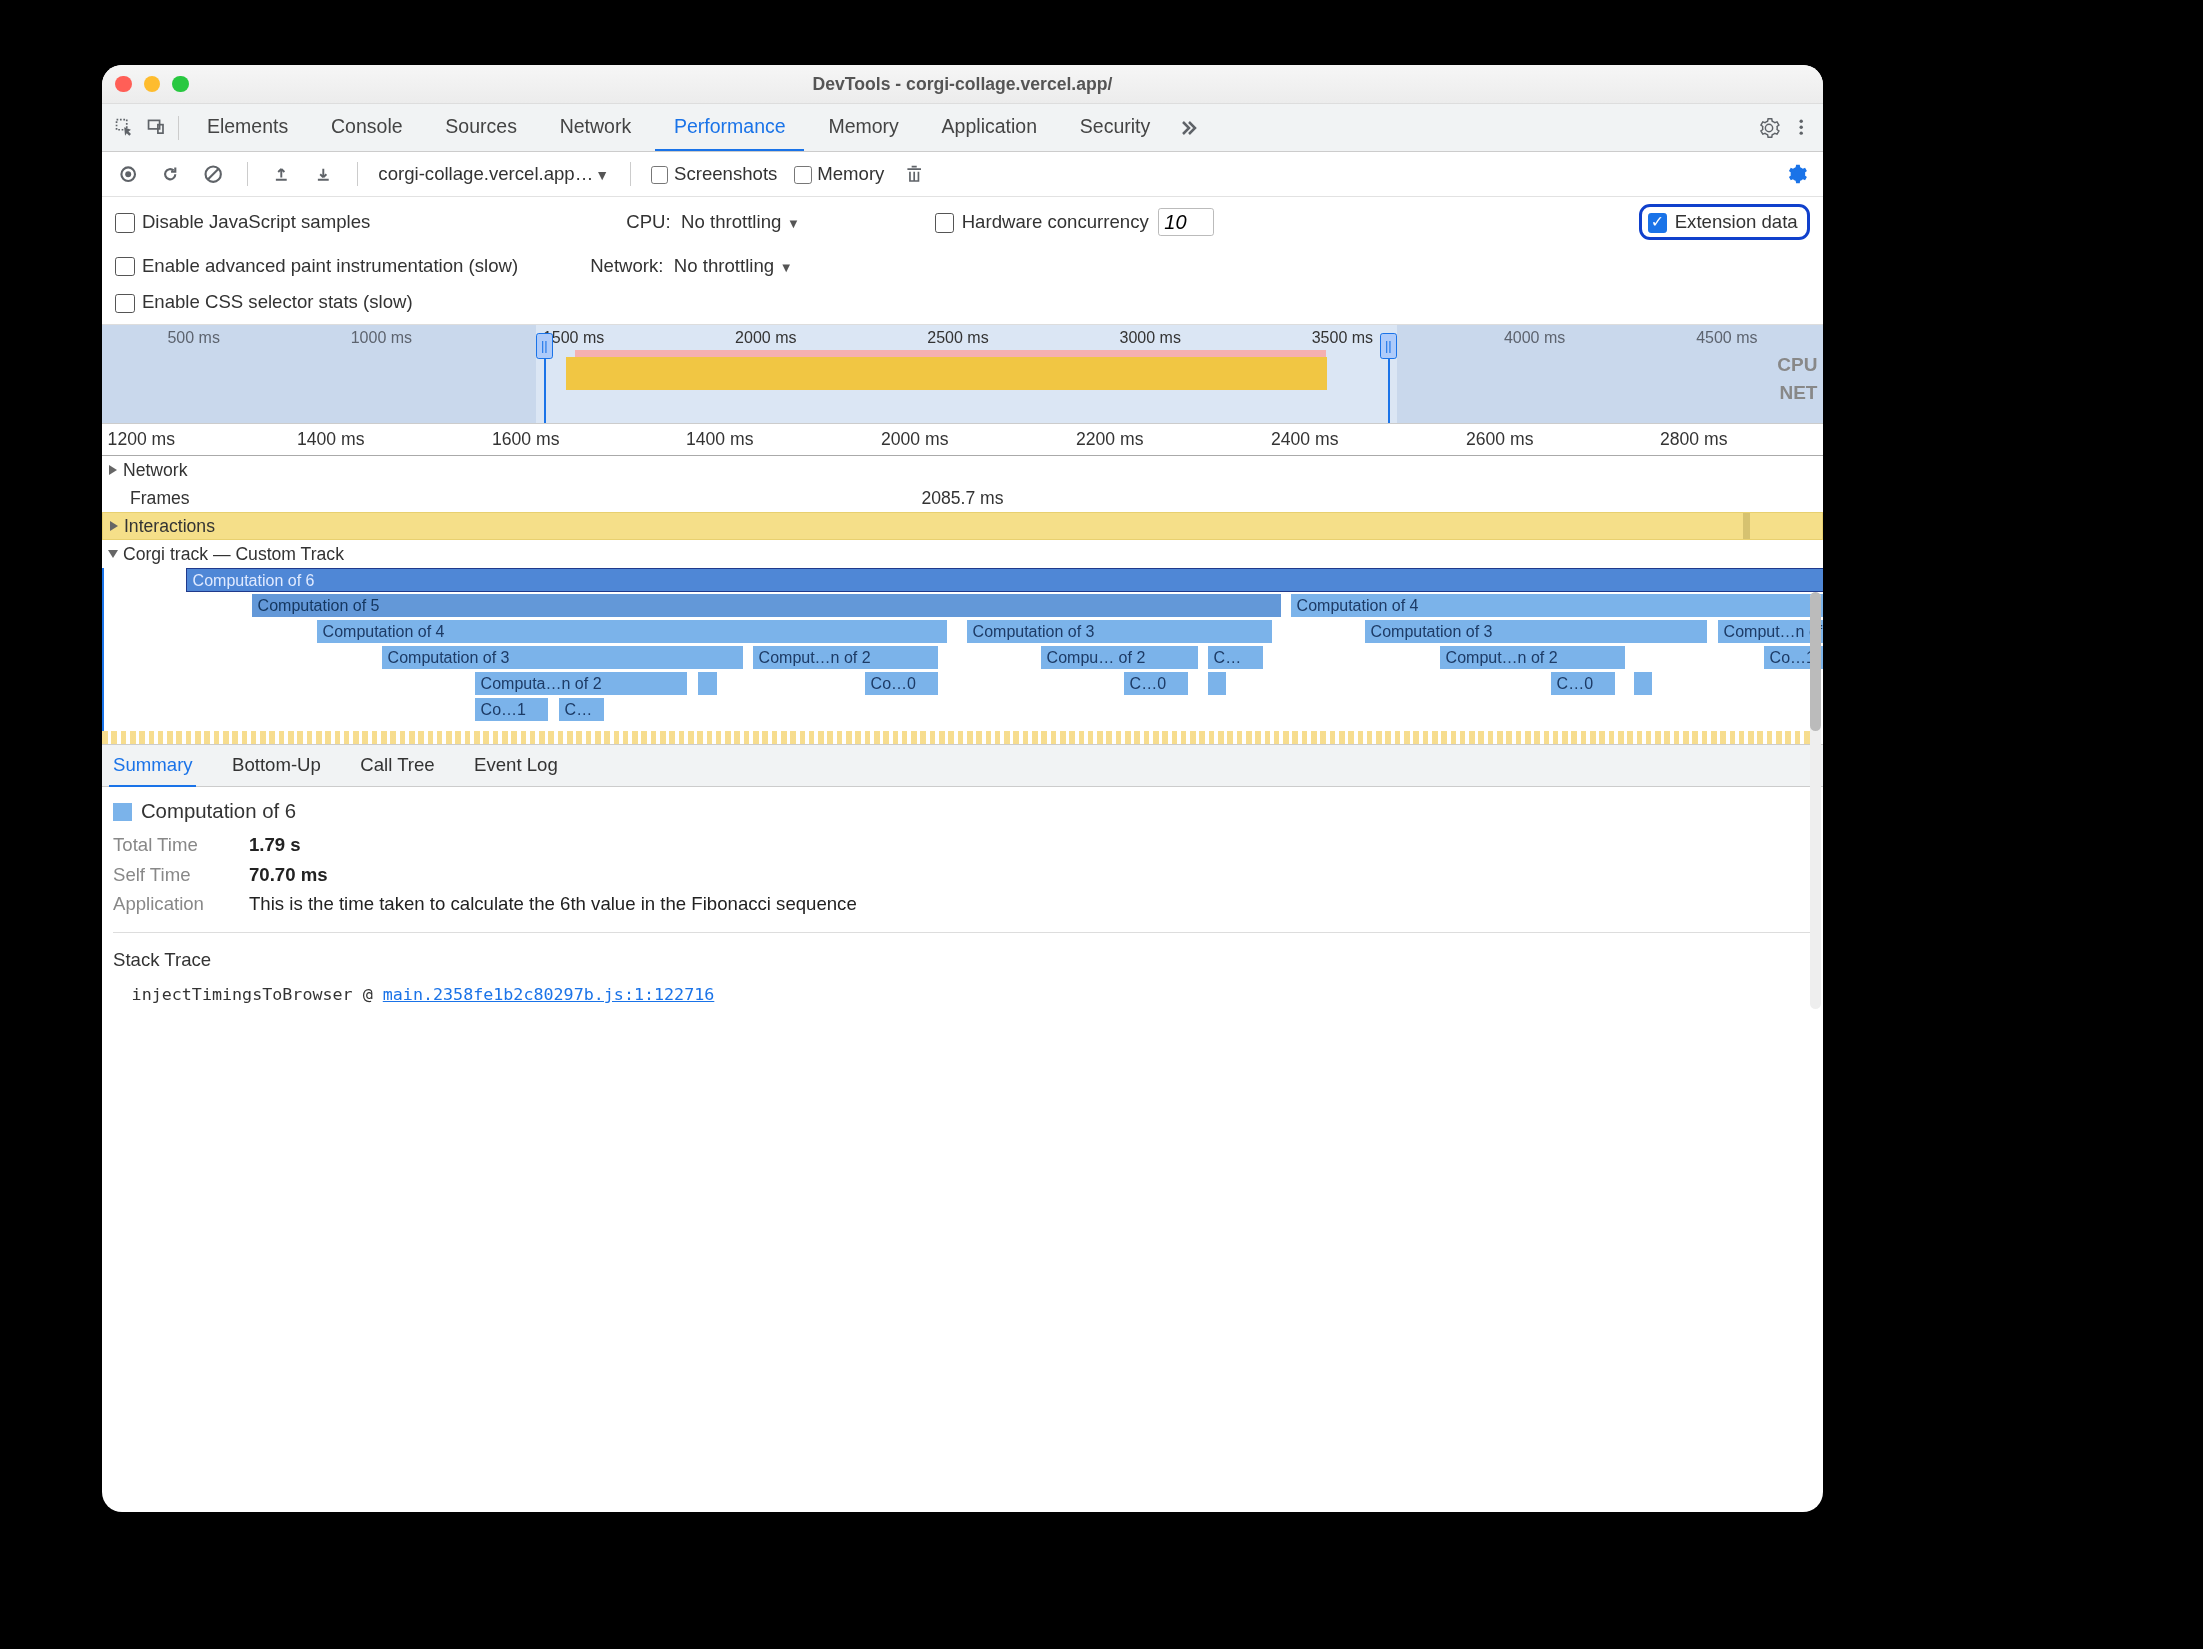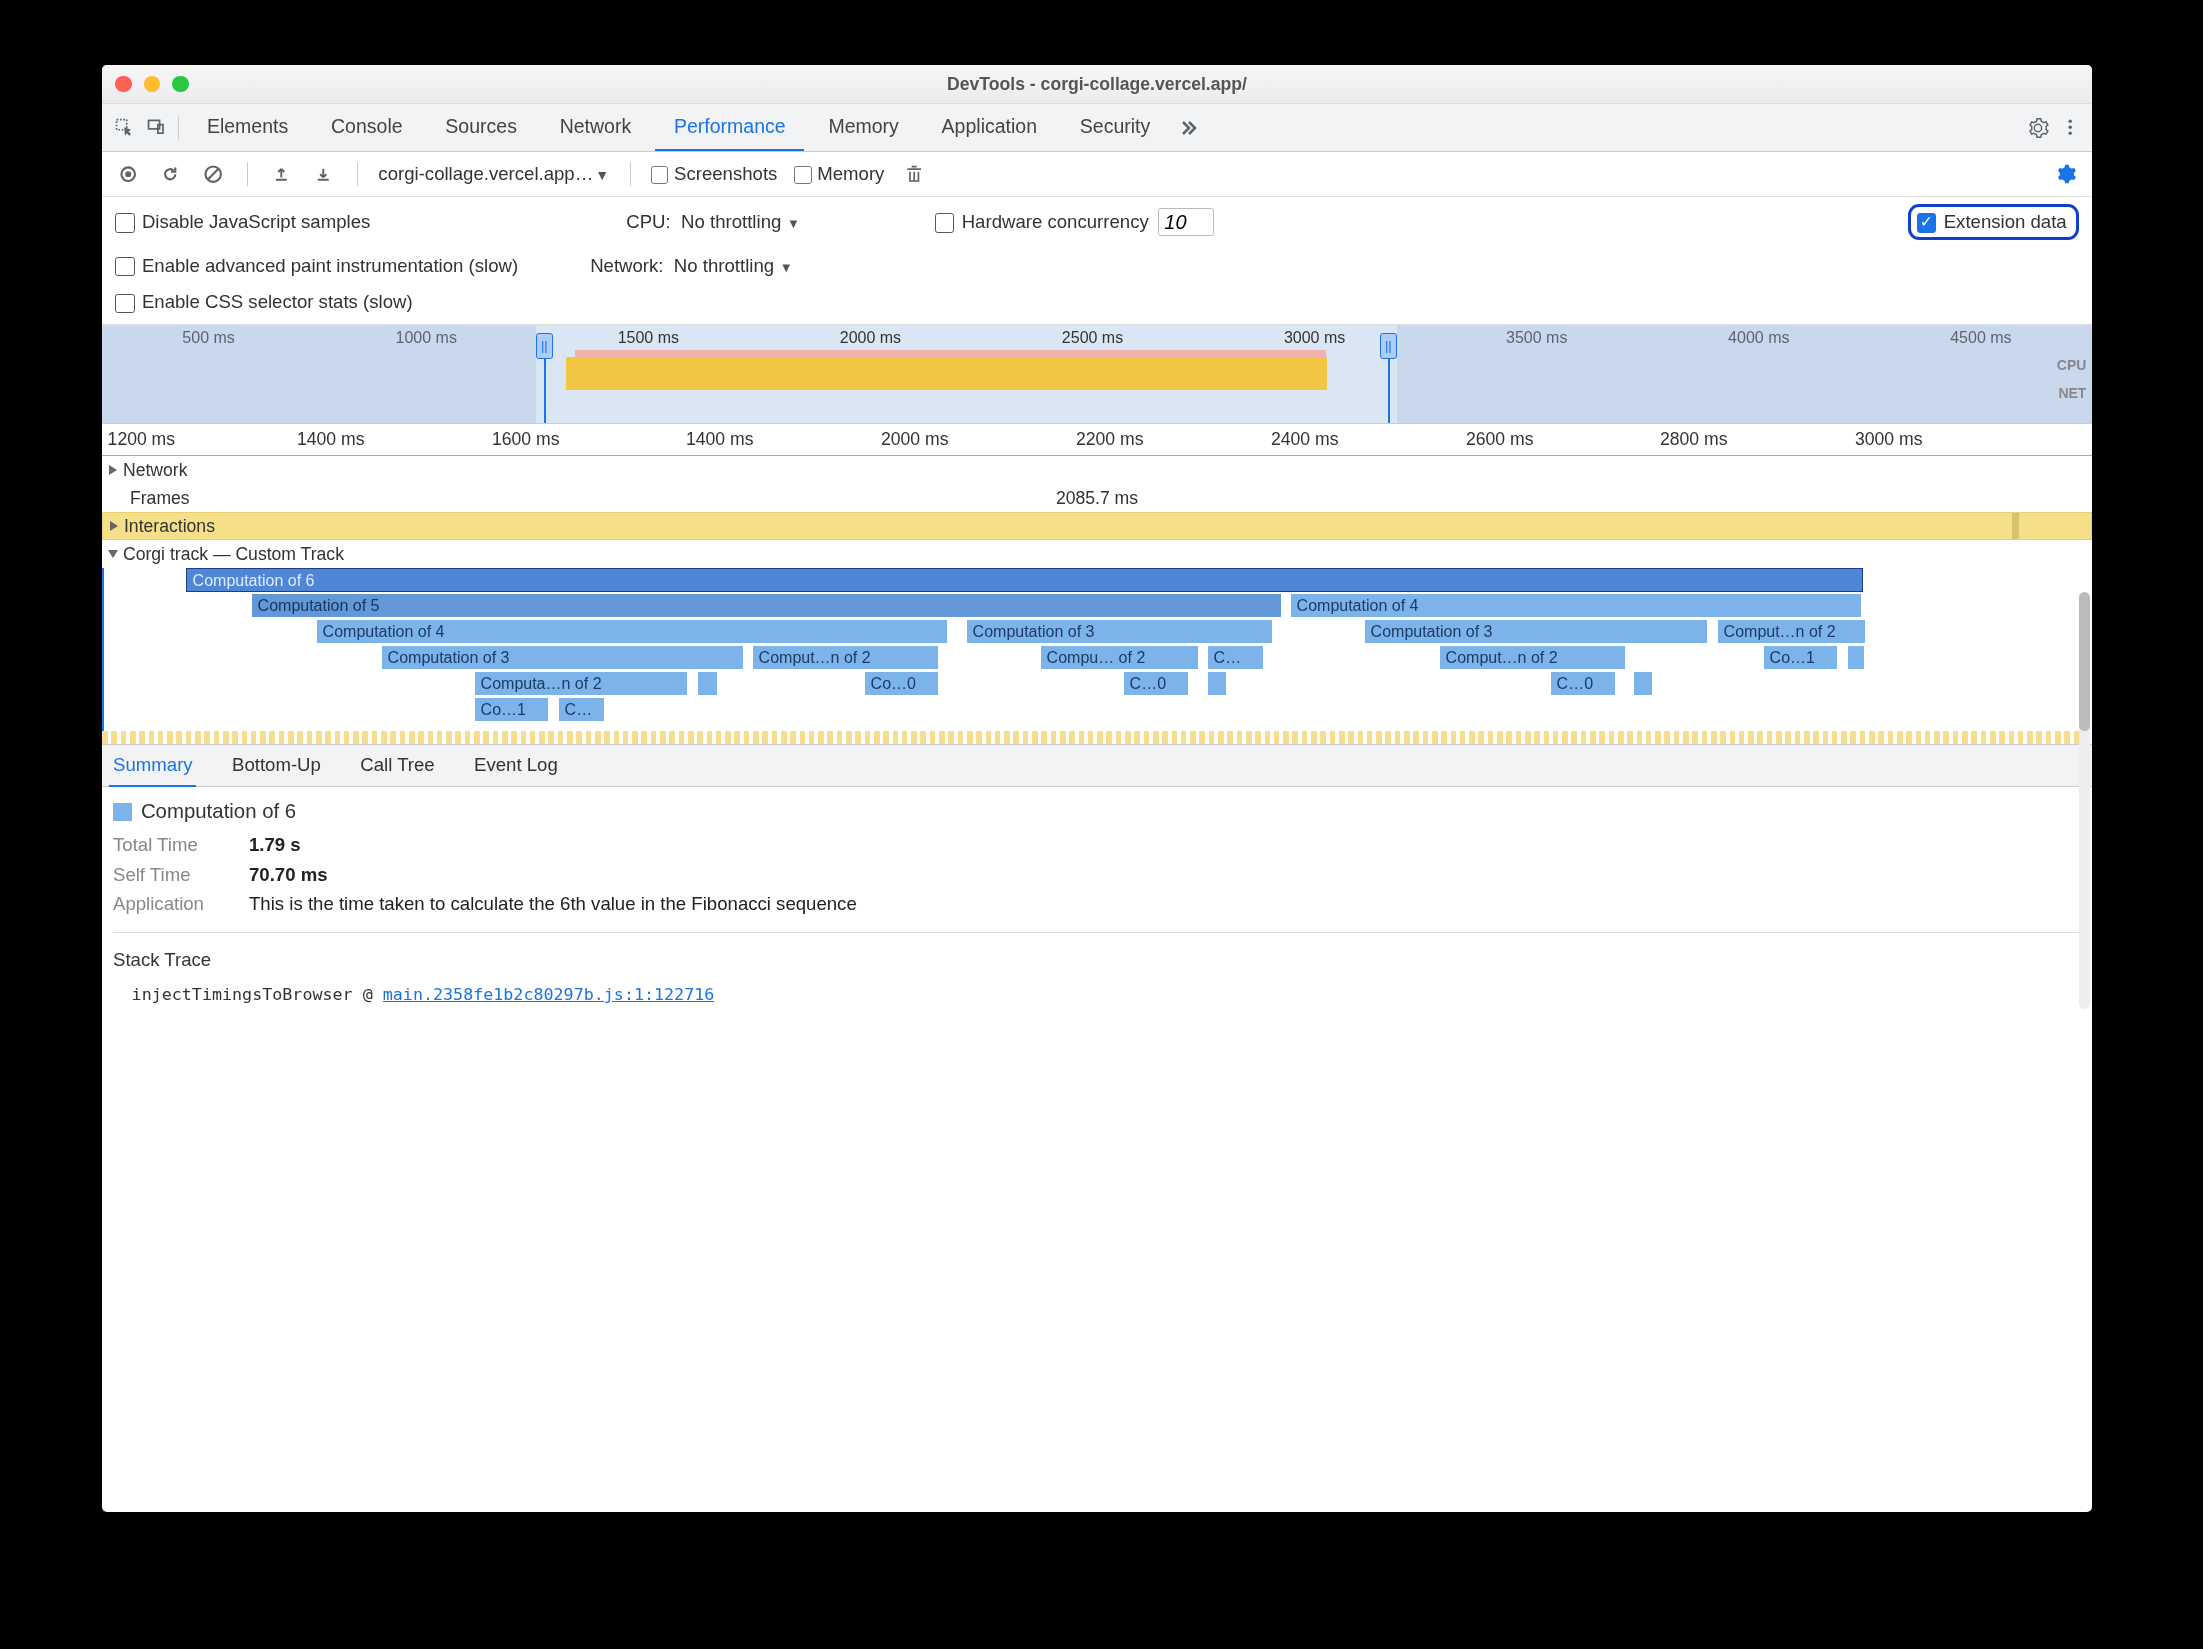--- a/index.html
+++ b/index.html
@@ -1,17 +1,17 @@
 <!DOCTYPE html>
 <html style="font-size:15px"><head>
 <meta charset="utf-8">
 <style>
   * { box-sizing: border-box; margin: 0; padding: 0; }
   body { background: #000; font-family: -apple-system, "Helvetica Neue", Arial, sans-serif; font-size: 11.6px; color: #333; width: 2204px; height: 1649px; position: relative; }
-  .window { position: absolute; left: 102px; top: 65px; width: 1990px; height: 1447px; background: #fff; border-radius: 5px; box-shadow: 0 18.6px 56px rgba(0,0,0,0.6); overflow: hidden; display: flex; flex-direction: column; }
+  .window { position: absolute; left: 102px; top: 65px; width: 1721px; height: 1447px; background: #fff; border-radius: 20px; box-shadow: 0 18.6px 56px rgba(0,0,0,0.6); overflow: hidden; display: flex; flex-direction: column; }
   .titlebar { height: 39px; background: linear-gradient(#f6f6f6,#ececec); border-bottom: 0.9px solid #ddd; display: flex; align-items: center; padding: 0 13px; position: relative; }
   .traffic { display: flex; gap: 12px; }
   .dot { width: 16.7px; height: 16.7px; border-radius: 50%; }
   .red { background: #ff5f57; } .yellow { background: #febc2e; } .green { background: #28c840; }
   .title { position: absolute; left: 0; right: 0; text-align: center; font-size: 17.6px; font-weight: 600; color: #555; pointer-events: none; }
 
   .tabbar { height: 48px; border-bottom: 0.9px solid #ccc; display: flex; align-items: center; padding: 0 9.3px; gap: 5.6px; font-size: 19.5px; color: #444; background: #f1f3f4;}
   .tab { padding: 11px 18.6px; cursor: pointer; border-bottom: 2.8px solid transparent; }
   .tab.active { color: #1a73e8; border-bottom-color: #1a73e8; }
   .tabbar .spacer { flex: 1; }
@@ -32,21 +32,21 @@
   .optrow input[type=text] { width:56px; height:28px; border:0.9px solid #bbb; border-radius:2.8px; padding:0 5.6px; font-size:20px;font-style:italic;}
   .optrow .dd { display:inline-block; margin-left:5.6px; font-size:13px; color:#555; }
   .highlight-ext { border:3.2px solid #1040cc; border-radius:11px; padding:3.7px 9.3px 3.7px 5.6px; display:inline-flex; align-items:center;justify-content:flex-end; }
 
   .overview { position: relative; height: 100px; background: #dbe6f4; border-top:0.9px solid #ddd; border-bottom:0.9px solid #ccc; }
   .overview .ticks { position:absolute; top:3.7px; left:0; right:0; display:flex; justify-content:space-around; font-size:16px; color:#333; }
   .overview .activity { position:absolute; top:32px; left:464px; width:761px; height:33px; background:#f1c643; }
   .overview .activity-top { position:absolute; top:25px; left:473px; width:751px; height:7.4px; background:#f5b0b0; }
   .overview .handle { position:absolute; top:7.4px; width:16.7px; height:26px; background:#aecbfa; border:1.4px solid #1a73e8; border-radius:2.8px; display:flex; align-items:center; justify-content:center; font-size:13px; color:#1a73e8; }
   .overview .sel-line { position:absolute; top:33px; bottom:0; width:1.9px; background:#1a73e8; }
-  .overview .labels { position:absolute; right:5.6px; top:26px; font-size:14px; color:#888; font-weight:600; text-align:right; line-height:28px;}
+  .overview .labels { position:absolute; right:5.6px; top:26px; font-size:19px; color:#888; font-weight:600; text-align:right; line-height:28px;}
 
   .ruler { height: 32px; border-bottom:1.9px solid #aaa; display:flex; align-items:center; font-size:17.6px; color:#333; padding-left:5.6px; gap:0; position: relative;}
   .ruler span { position:absolute; }
 
   .tracks { font-size: 17.6px; position: relative; }
   .track-head { display:flex; align-items:center; height:28px; padding-left:7.4px; gap:5.6px;}
   .tri { display:inline-block; width:0; height:0; border-top:5.6px solid transparent; border-bottom:5.6px solid transparent; border-left:8.3px solid #666; }
   .tri.down { transform: rotate(90deg); }
   .frames-row { height:28px; position:relative; padding-left:28px; display:flex; align-items: center;}
   .frames-val { position:absolute; left:50%; transform:translateX(-50%); }

